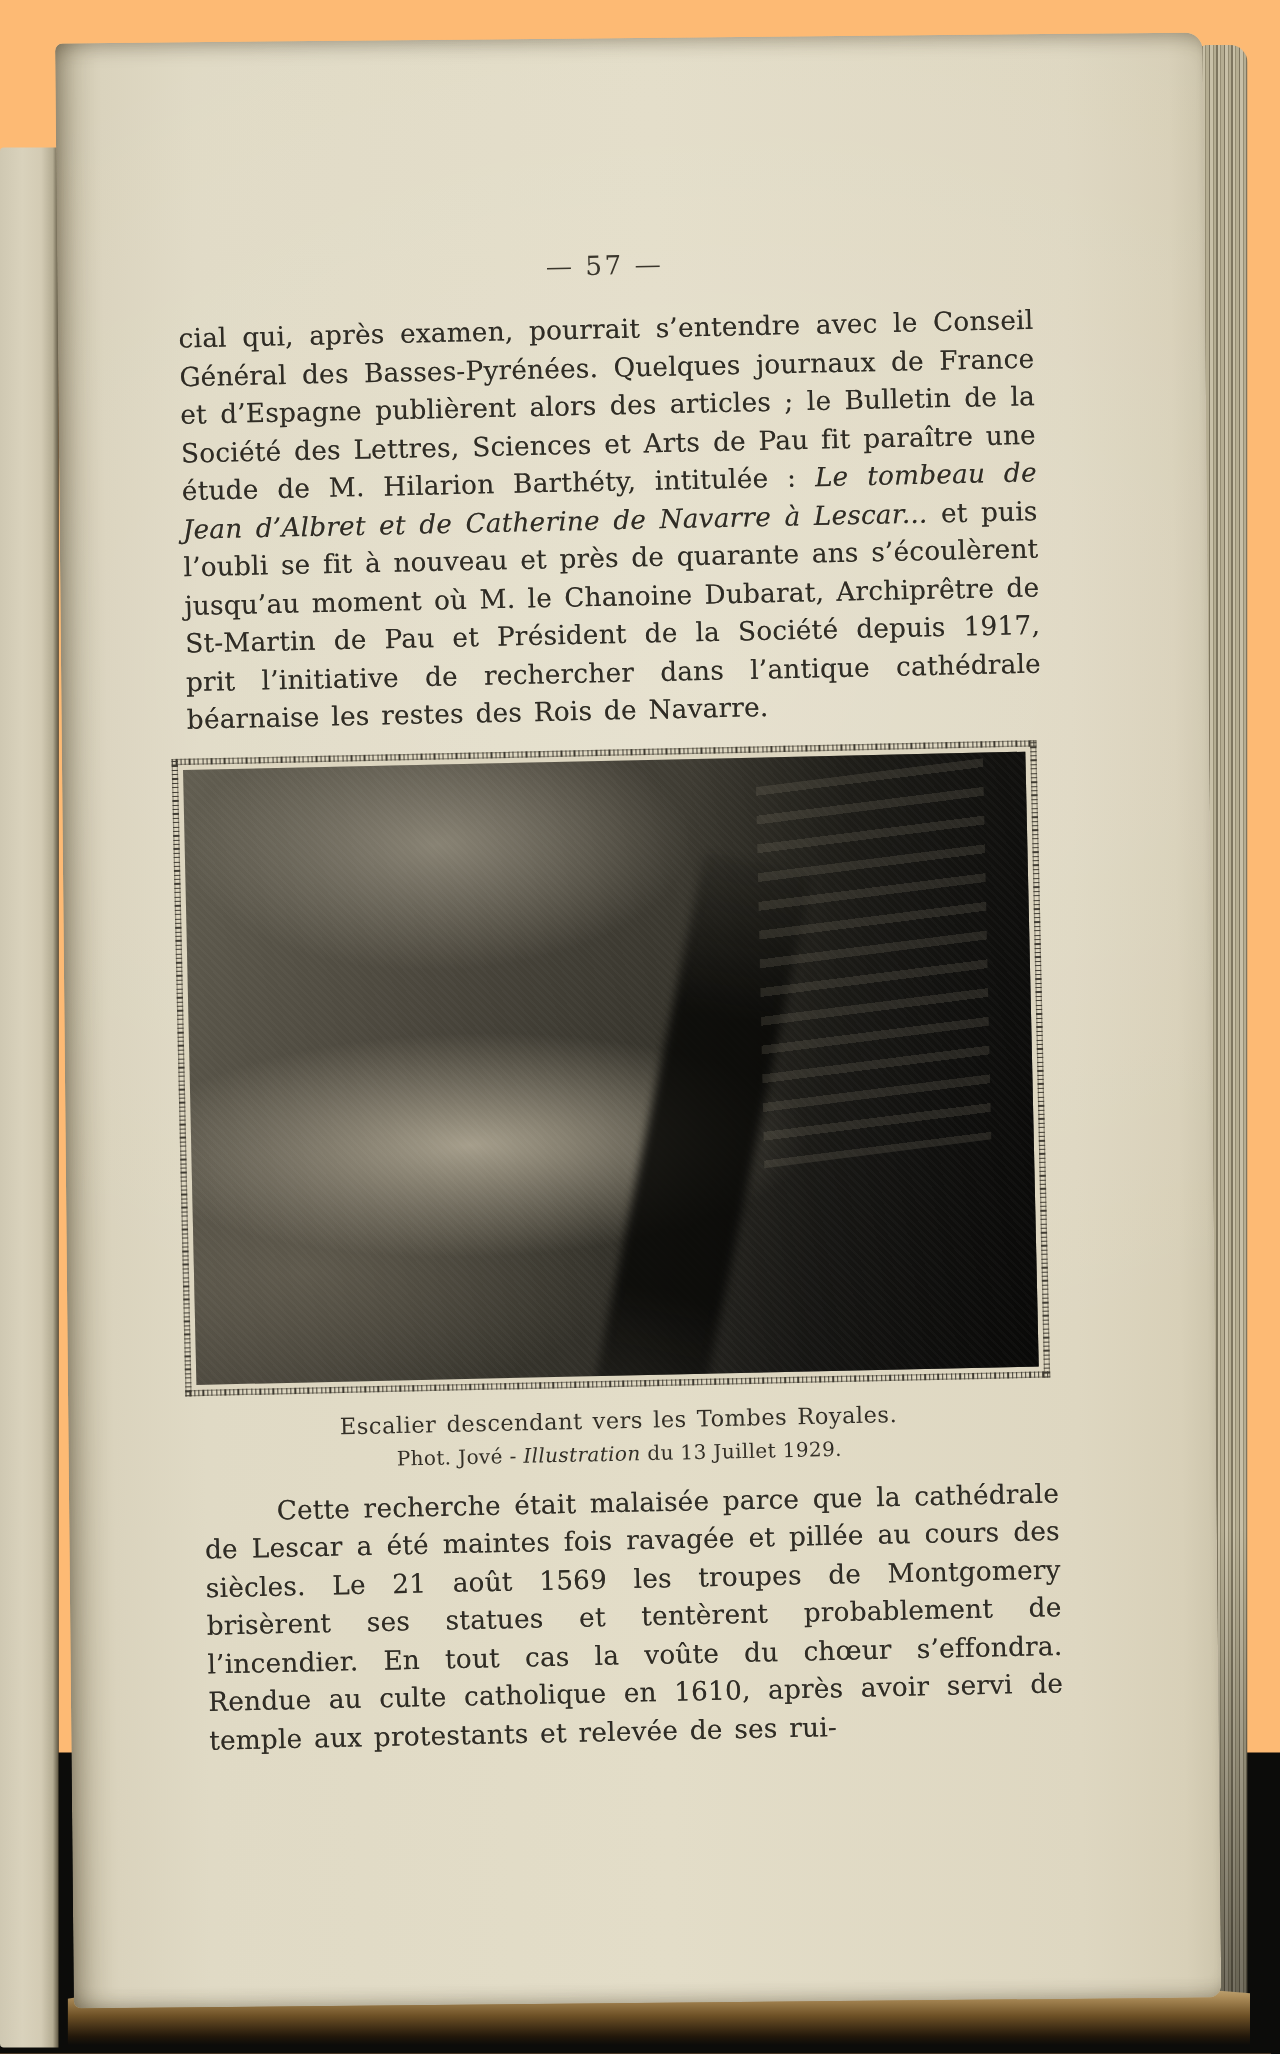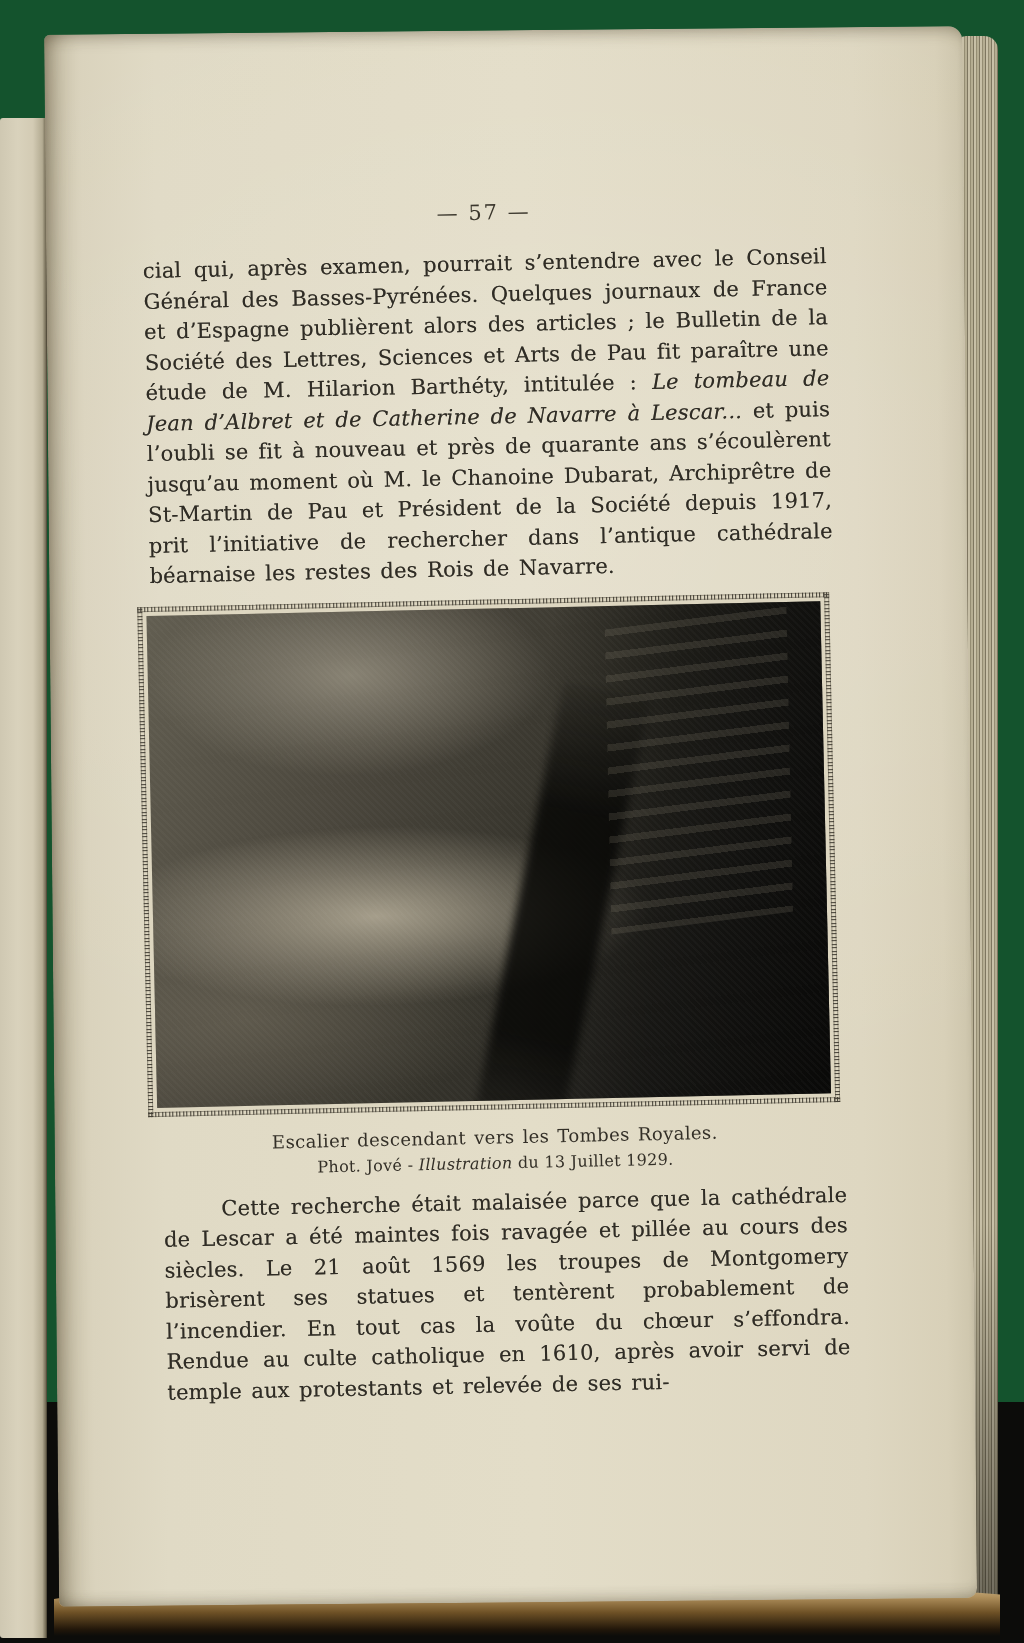--- a/index.html
+++ b/index.html
@@ -1,19 +1,19 @@
 <!DOCTYPE html>
 <html><head>
 <meta charset="utf-8">
 <style>
   * { margin: 0; padding: 0; box-sizing: border-box; }
   html, body { width: 1024px; height: 1643px; overflow: hidden; }
   body { background: #0c0c0a; font-family: "DejaVu Serif", serif; }
 
-  .scan { position: relative; width: 1024px; height: 1402px; background: #14532d; }
+  .scan { position: relative; width: 1024px; height: 1402px; background: #fdba74; }
 
   
   .left-sliver {
     position: absolute; left: 0; top: 118px; width: 47px; height: 1520px;
     background: linear-gradient(90deg, #cfc8b2 0%, #d9d2bc 38%, #d3cbb4 70%, #b3ab92 90%, #6d6550 98%, #3a3427 100%);
     border-radius: 3px 0 0 3px;
   }
 
   
   .fore-edge {

